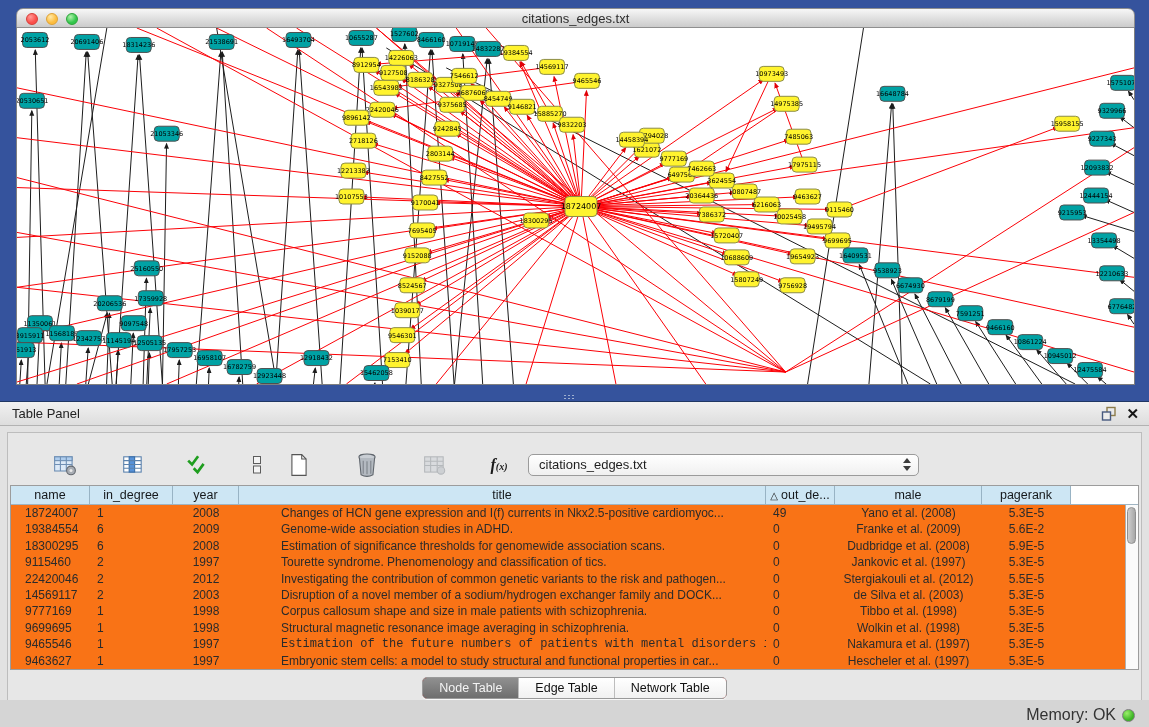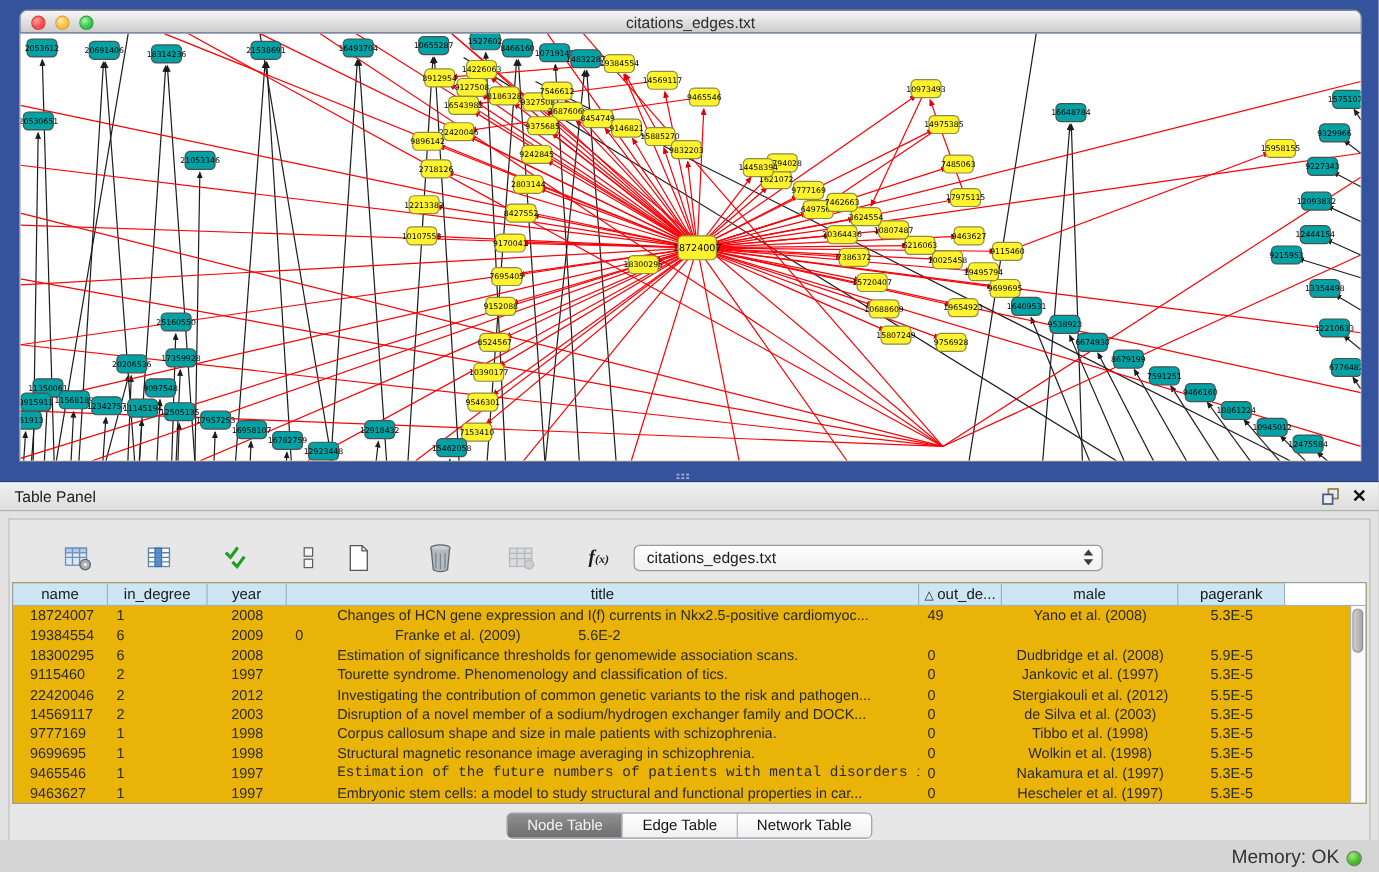--- a/index.html
+++ b/index.html
@@ -49,38 +49,38 @@
   .fx small { font-size:10px; font-weight:bold; }
   .select { position:relative; margin-left:12px; width:391px; height:22px;
             background:linear-gradient(#ffffff,#f0f0f0); border:1px solid #9b9b9b; border-radius:5px;
             font-size:13px; color:#1d1d1d; line-height:20px; padding-left:10px; }
   .select .arrows { position:absolute; right:7px; top:3px; }
   .select .arrows span { display:block; width:0; height:0; border-left:4px solid transparent; border-right:4px solid transparent; }
   .select .arrows .up { border-bottom:5px solid #3c3c3c; margin-bottom:3px; }
   .select .arrows .dn { border-top:5px solid #3c3c3c; }
 
   .table-wrap { position:absolute; left:2px; right:2px; top:52px; height:185px;
-                background:#eab308; border:1px solid #9c9c9c; overflow:hidden; }
+                background:#f97316; border:1px solid #9c9c9c; overflow:hidden; }
   .thead { display:flex; height:19px; background:#cde6f4; border-bottom:1px solid #9fb4c2; }
   .th { font-size:12.5px; color:#15181b; text-align:center; line-height:18px;
         border-right:1px solid #98b3c4; overflow:hidden; white-space:nowrap; flex:0 0 auto; }
   .th.fill { border-right:none; background:#fff; flex:1 1 auto; }
   .sortmark { font-size:10px; margin-right:3px; color:#222; }
   .tbody { position:absolute; left:0; right:13px; top:19px; bottom:0; overflow:hidden; }
   .tr { display:flex; height:16.4px; }
   .td { font-size:12px; color:#2b2b2b; line-height:16px; overflow:hidden; white-space:nowrap; flex:0 0 auto; }
   .td.c { text-align:center; }
   .vscroll { position:absolute; right:0; top:19px; bottom:0; width:13px;
              background:#fafafa; border-left:1px solid #b0b0b0; }
   .vthumb { position:absolute; left:1px; top:2px; width:9px; height:37px; border-radius:5px;
             background:linear-gradient(90deg,#cfcfcf,#a7a7a7); border:1px solid #8f8f8f; }
 
   .tabbar { position:absolute; left:0; right:0; top:244px; display:flex; justify-content:center; }
   .seg { display:flex; border:1px solid #9a9a9a; border-radius:5px; overflow:hidden;
-         background:#c4b5fd; box-shadow:0 1px 0 rgba(255,255,255,.7); }
+         background:#b91c1c; box-shadow:0 1px 0 rgba(255,255,255,.7); }
   .tab { font-size:12.5px; color:#111; padding:3px 16px; background:linear-gradient(#ffffff,#f1f1f1);
          border-left:1px solid #bdbdbd; }
   .tab:first-child { border-left:none; }
   .tab.active { background:linear-gradient(#909090,#6e6e6e); color:#f4f4f4; }
 
   
   .statusbar { position:absolute; left:0; top:700px; width:1149px; height:27px; background:#d5d5d5; }
   .mem { position:absolute; right:14px; top:6px; display:flex; align-items:center; gap:6px;
          font-size:16px; color:#333; }
   .memdot { width:13px; height:13px; border-radius:50%; border:1px solid #7e7e7e;
@@ -801,20 +801,21 @@
               <div class="td c" style="width: 66px;">2008</div>
               <div class="td" style="width: 527px; padding-left: 42px;">Changes of HCN gene expression and I(f) currents in Nkx2.5-positive cardiomyoc...</div>
               <div class="td" style="width: 69px; padding-left: 7px;">49</div>
               <div class="td c" style="width: 147px;">Yano et al. (2008)</div>
               <div class="td c" style="width: 89px;">5.3E-5</div>
             </div>
             <div class="tr">
               <div class="td" style="width: 79px; padding-left: 14px;">19384554</div>
               <div class="td" style="width: 83px; padding-left: 7px;">6</div>
               <div class="td c" style="width: 66px;">2009</div>
+              <div class="td" style="width: 527px; padding-left: 42px;">Genome-wide association studies in ADHD.</div>
               <div class="td" style="width: 69px; padding-left: 7px;">0</div>
               <div class="td c" style="width: 147px;">Franke et al. (2009)</div>
               <div class="td c" style="width: 89px;">5.6E-2</div>
             </div>
             <div class="tr">
               <div class="td" style="width: 79px; padding-left: 14px;">18300295</div>
               <div class="td" style="width: 83px; padding-left: 7px;">6</div>
               <div class="td c" style="width: 66px;">2008</div>
               <div class="td" style="width: 527px; padding-left: 42px;">Estimation of significance thresholds for genomewide association scans.</div>
               <div class="td" style="width: 69px; padding-left: 7px;">0</div>

